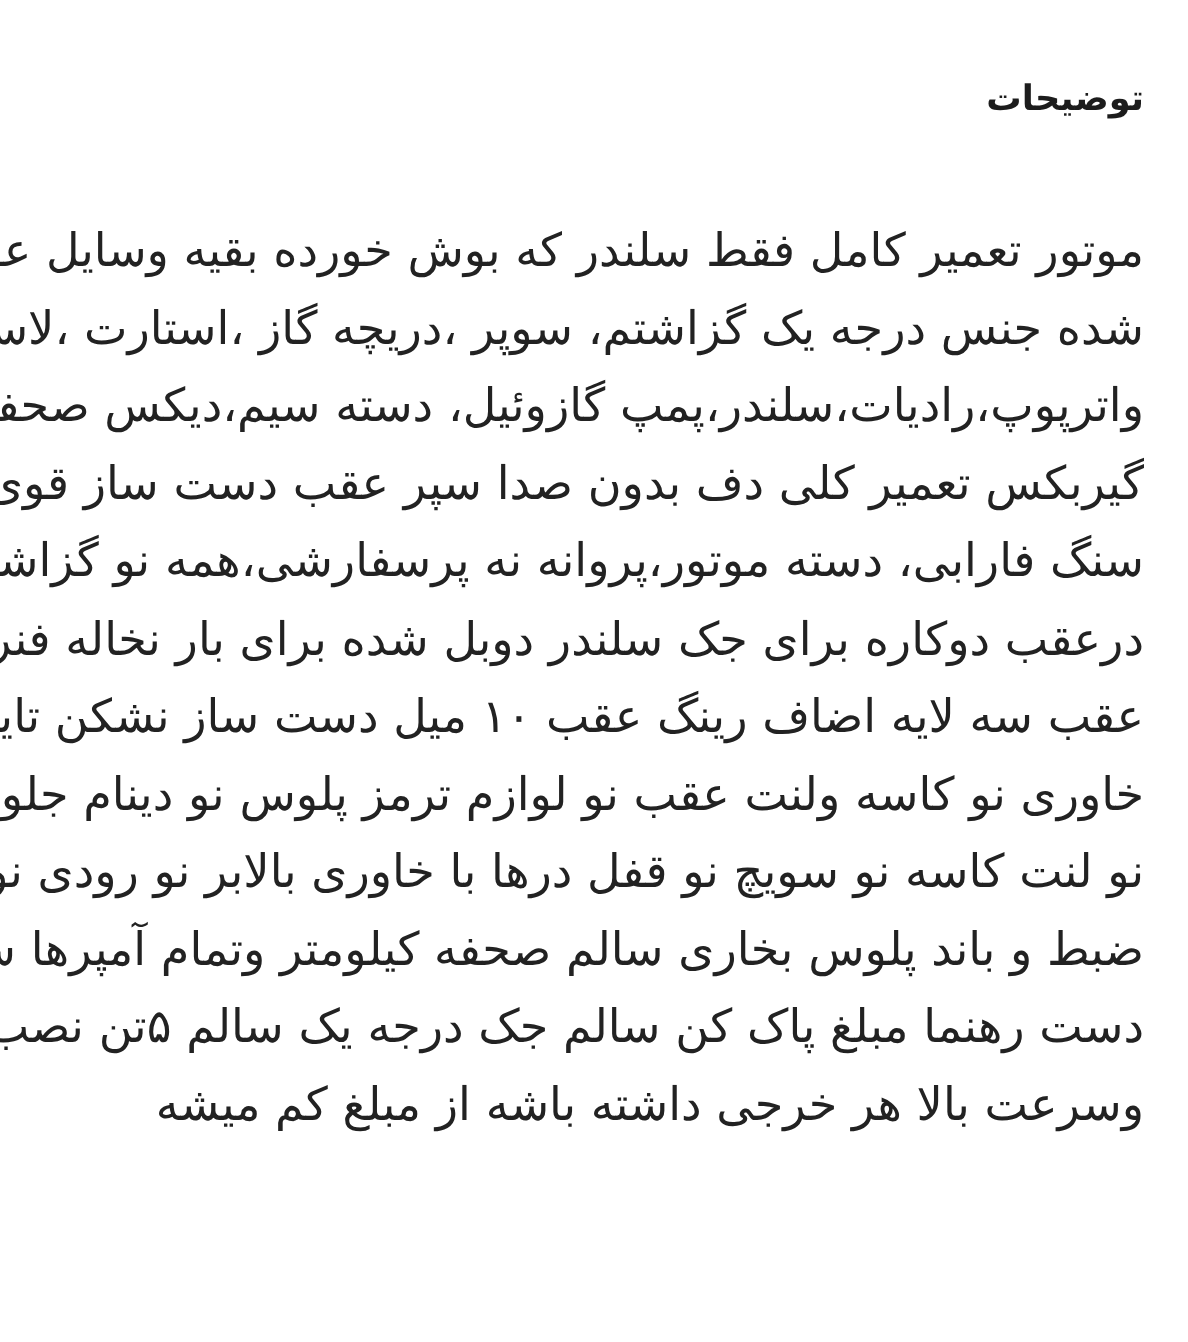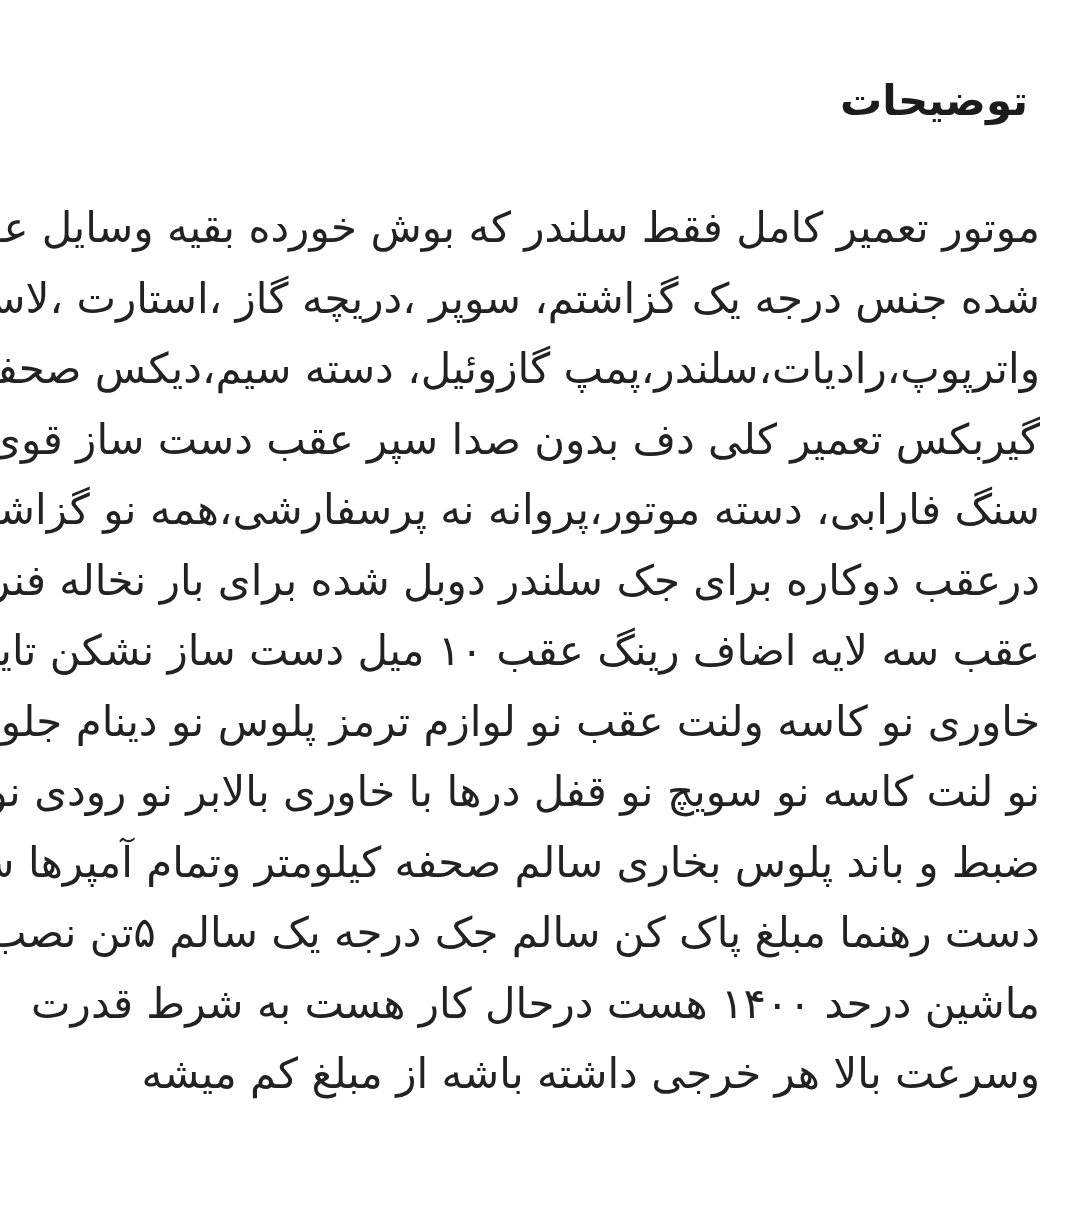--- a/index.html
+++ b/index.html
@@ -18,25 +18,25 @@
     .container {
       direction: rtl;
       position: absolute;
       top: 0;
       left: 0;
       right: 0;
       padding: 0 40px 0 40px;
       box-sizing: border-box;
     }
     .section-title {
-      margin: 12px;
+      margin: 0;
       position: absolute;
       right: 40px;
       top: 58px;
-      font-size: 42px;
+      font-size: 32px;
       font-weight: bold;
       line-height: 62px;
       color: #1c1c1c;
       white-space: nowrap;
     }
     .description {
       position: absolute;
       right: 40px;
       top: 193px;
       width: 1000px;
@@ -63,16 +63,15 @@
     <span class="desc-line">شده جنس درجه یک گزاشتم، سوپر ،دریچه گاز ،استارت ،لاستیک</span>
     <span class="desc-line">واترپوپ،رادیات،سلندر،پمپ گازوئیل، دسته سیم،دیکس صحفه،</span>
     <span class="desc-line">گیربکس تعمیر کلی دف بدون صدا سپر عقب دست ساز قوی</span>
     <span class="desc-line">سنگ فارابی، دسته موتور،پروانه نه پرسفارشی،همه نو گزاشتم</span>
     <span class="desc-line">درعقب دوکاره برای جک سلندر دوبل شده برای بار نخاله فنر</span>
     <span class="desc-line">عقب سه لایه اضاف رینگ عقب ۱۰ میل دست ساز نشکن تایر</span>
     <span class="desc-line">خاوری نو کاسه ولنت عقب نو لوازم ترمز پلوس نو دینام جلو</span>
     <span class="desc-line">نو لنت کاسه نو سویچ نو قفل درها با خاوری بالابر نو رودی نو</span>
     <span class="desc-line">ضبط و باند پلوس بخاری سالم صحفه کیلومتر وتمام آمپرها سالم</span>
     <span class="desc-line">دست رهنما مبلغ پاک کن سالم جک درجه یک سالم ۵تن نصب</span>
-    <span class="desc-line">ماشین درحد ۱۴۰۰  هست درحال کار هست به شرط قدرت</span>
     <span class="desc-line">وسرعت بالا هر خرجی داشته باشه از مبلغ کم میشه</span>
   </div>
 </div>
 
 </body></html>

